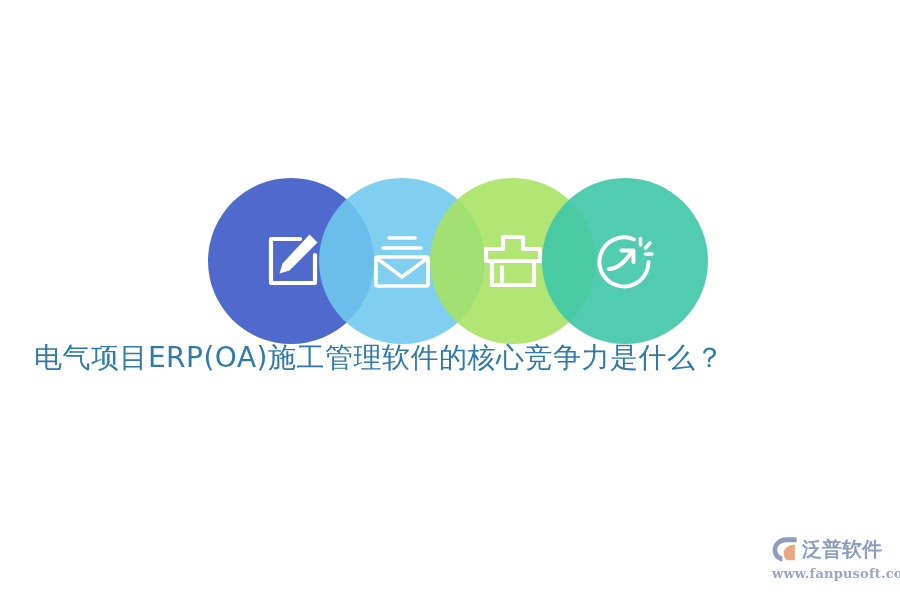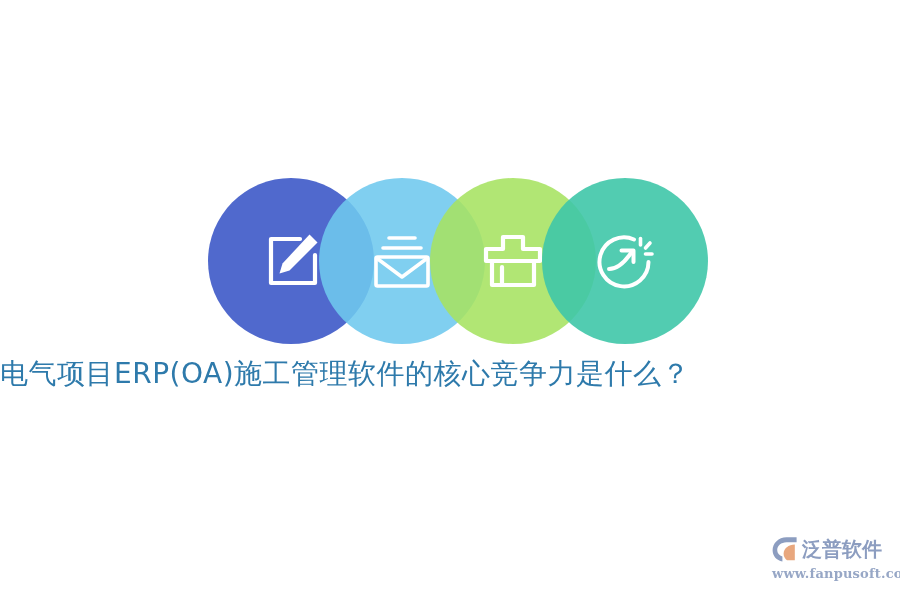--- a/index.html
+++ b/index.html
@@ -49,23 +49,23 @@
 
   .bubble svg {
     display: block;
     overflow: visible;
   }
 
   
   .headline {
     position: absolute;
     left: 0;
-    top: 352px;
+    top: 336px;
     width: 724px;
-    text-align: left;
+    text-align: right;
     font-family: "DejaVu Sans", "Liberation Sans", sans-serif;
     font-size: 28px;
     line-height: 44px;
     letter-spacing: 0.5px;
     color: #2e7aab;
     white-space: nowrap;
   }
 
   
   .brand {

